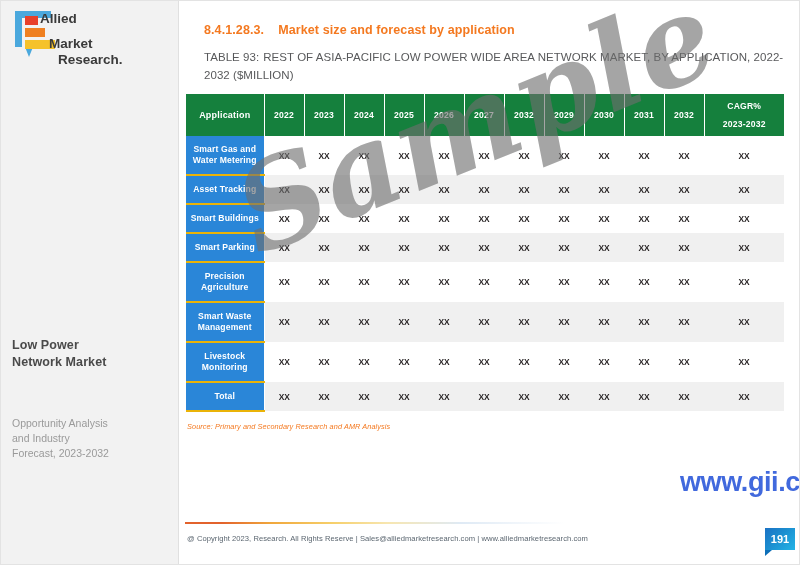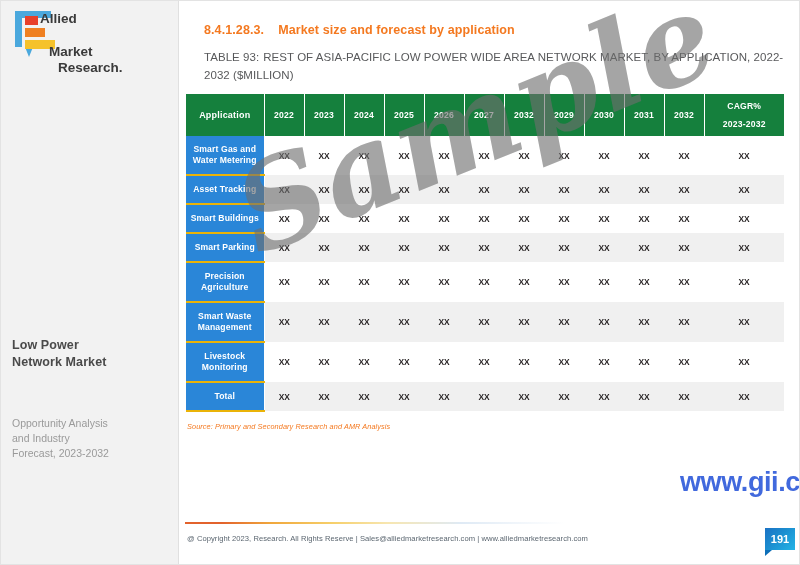--- a/index.html
+++ b/index.html
@@ -235,21 +235,21 @@
 
     <div id="logo-wrap">
       <svg width="128" height="56" viewBox="0 0 128 56">
         <path d="M4 2 H40 V9 H11 V38 H22 L18 48 L14 38 H4 Z" fill="#4aa8dd"></path>
         <rect x="14" y="7" width="13" height="9" fill="#e8402a"></rect>
         <rect x="14" y="19" width="20" height="9" fill="#ef8022"></rect>
         <rect x="14" y="31" width="30" height="9" fill="#f5c22b"></rect>
       </svg>
       <div style="position:absolute;left:29px;top:4px;font-size:13.5px;font-weight:bold;color:#3a3a3a;line-height:12.5px;">
         <div>Allied</div>
-        <div style="margin-top:20px;margin-left:9px;">Market</div>
+        <div style="margin-top:12px;margin-left:9px;">Market</div>
         <div style="margin-top:4px;margin-left:18px;">Research.</div>
       </div>
     </div>
 
     <div id="sidebar-title">
       <div>Low Power</div>
       <div>Network Market</div>
     </div>
 
     <div id="sidebar-subtitle">

